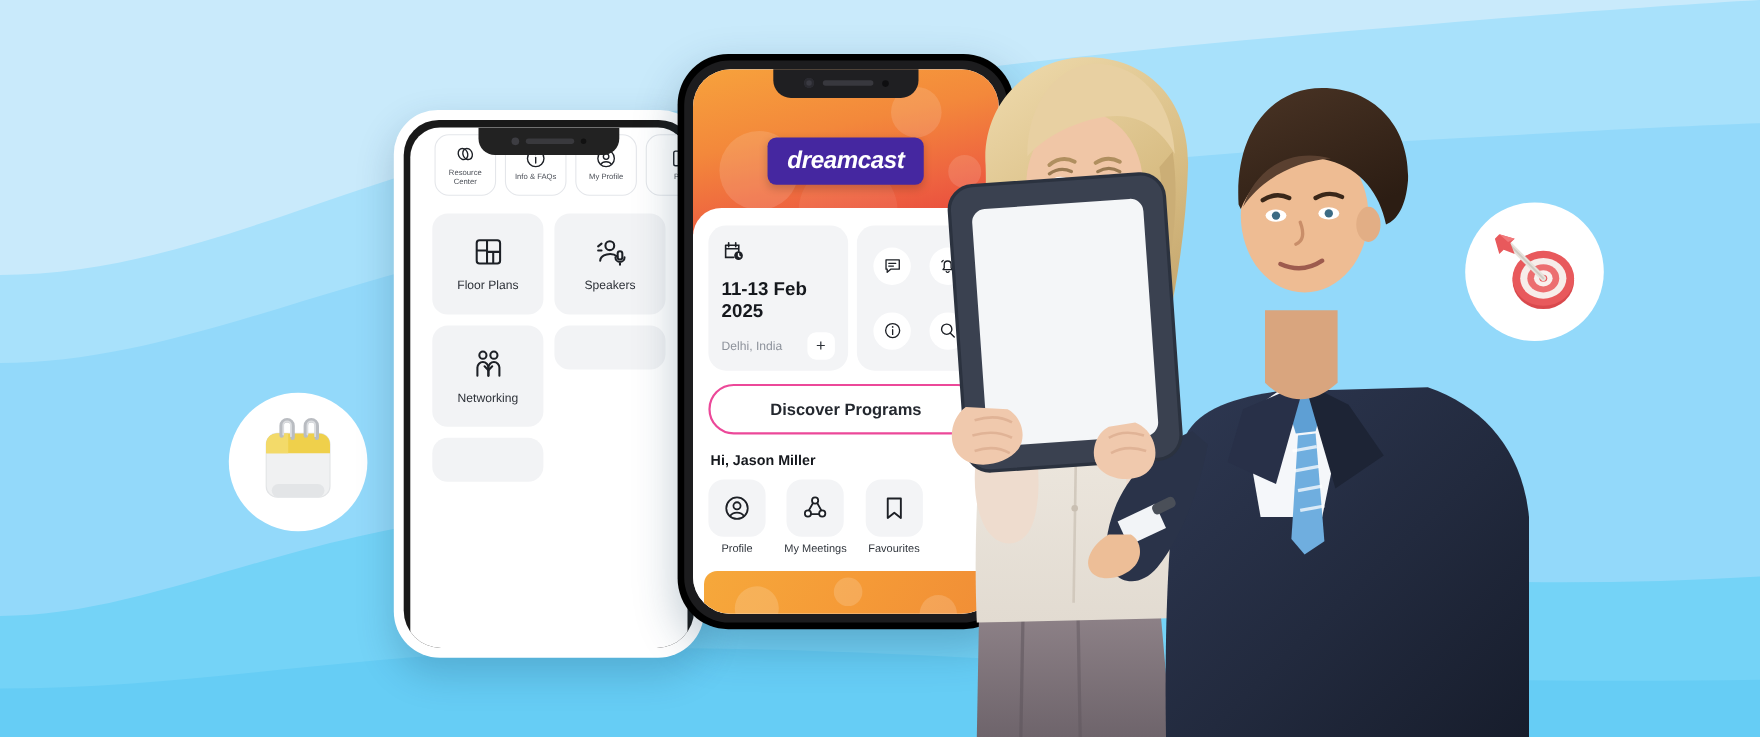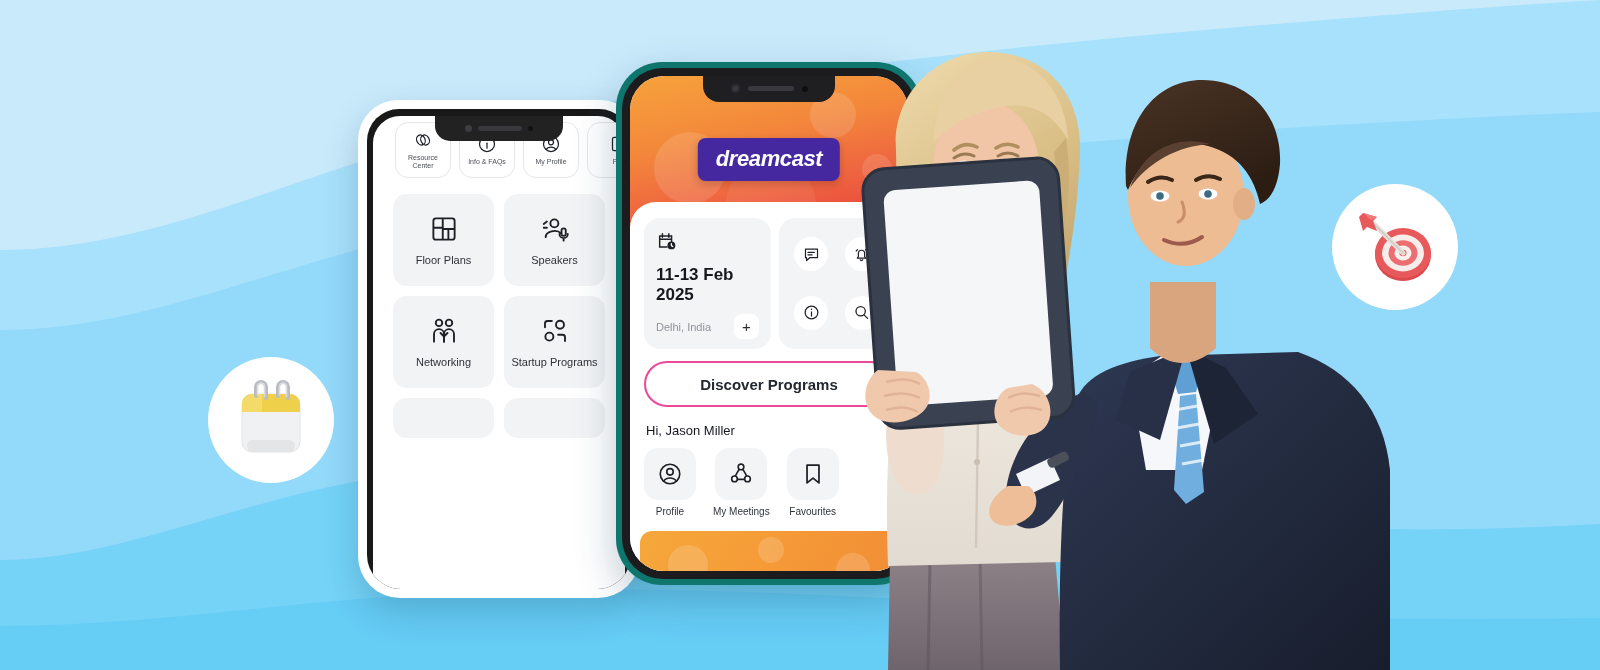--- a/index.html
+++ b/index.html
@@ -81,22 +81,22 @@
   }
   .tile {
     height:92px; background:#f2f3f5; border-radius:14px;
     display:flex; flex-direction:column; align-items:center; justify-content:center; gap:10px;
   }
   .tile .lbl { font-size:11px; color:#2d3138; }
   .tile.stub { height:40px; }
 
   
   .phone-front {
-    left:616px; top:62px; width:306px; height:523px;
-    background:#0f766e;
+    left:616px; top:49px; width:306px; height:523px;
+    background:#000000;
     border-radius:46px;
     padding:6px;
     box-shadow:0 16px 40px rgba(20,60,90,.28);
     z-index:7;
   }
   .phone-front .bezel {
     width:100%; height:100%;
     background:#1c1c1e;
     border-radius:41px;
     padding:8px;
@@ -161,21 +161,21 @@
   }
   .qbtn .reddot {
     position:absolute; right:4px; top:3px; width:6px; height:6px;
     border-radius:50%; background:#e8362c;
   }
   .discover {
     margin-top:12px; height:46px; border:2px solid #ec4899; border-radius:24px;
     display:flex; align-items:center; justify-content:center;
     font-size:15px; font-weight:bold; color:#24282f; background:#fff;
   }
-  .greet { font-size:13px; font-weight:normal; color:#15181d; padding:16px 2px 10px 2px; }
+  .greet { font-size:13px; font-weight:bold; color:#15181d; padding:16px 2px 10px 2px; }
   .mini-row { display:flex; gap:17px; }
   .mini { display:flex; flex-direction:column; align-items:center; gap:6px; }
   .mini .box {
     width:52px; height:52px; border-radius:14px; background:#f3f4f6;
     display:flex; align-items:center; justify-content:center;
   }
   .mini .lbl { font-size:10px; color:#30353c; }
   .orange-banner {
     margin:14px -14px 0 -4px; height:60px; border-radius:12px;
     background:linear-gradient(120deg,#F6A83B 0%,#F59A37 50%,#F08C36 100%);
@@ -295,29 +295,20 @@
           </div>
           <div class="tile">
             <svg width="30" height="30" viewBox="0 0 24 24" fill="none" stroke="#1d2026" stroke-width="1.5">
               <circle cx="8" cy="5.5" r="2.6"></circle>
               <circle cx="16" cy="5.5" r="2.6"></circle>
               <path d="M4,20.5 v-6 a4,4 0 0 1 8,0 v6" stroke-linecap="round"></path>
               <path d="M12,20.5 v-6 a4,4 0 0 1 8,0 v6" stroke-linecap="round"></path>
               <path d="M9.2,13.6 L12,16.4 L14.8,13.6" stroke-linecap="round" stroke-linejoin="round"></path>
             </svg>
             <span class="lbl">Networking</span>
-          </div>
-          <div class="tile">
-            <svg width="30" height="30" viewBox="0 0 24 24" fill="none" stroke="#1d2026" stroke-width="1.5">
-              <path d="M9.5,4 h-3.5 a2,2 0 0 0 -2,2 v3" stroke-linecap="round"></path>
-              <circle cx="16" cy="7" r="3.2"></circle>
-              <circle cx="7.5" cy="16.5" r="3.2"></circle>
-              <path d="M14.5,15 h3.5 a2,2 0 0 1 2,2 v3" stroke-linecap="round"></path>
-            </svg>
-            <span class="lbl">Startup Programs</span>
           </div>
           <div class="tile stub"></div>
           <div class="tile stub"></div>
         </div>
 
       </div>
     </div>
   </div>
 
   <div class="phone phone-front">

